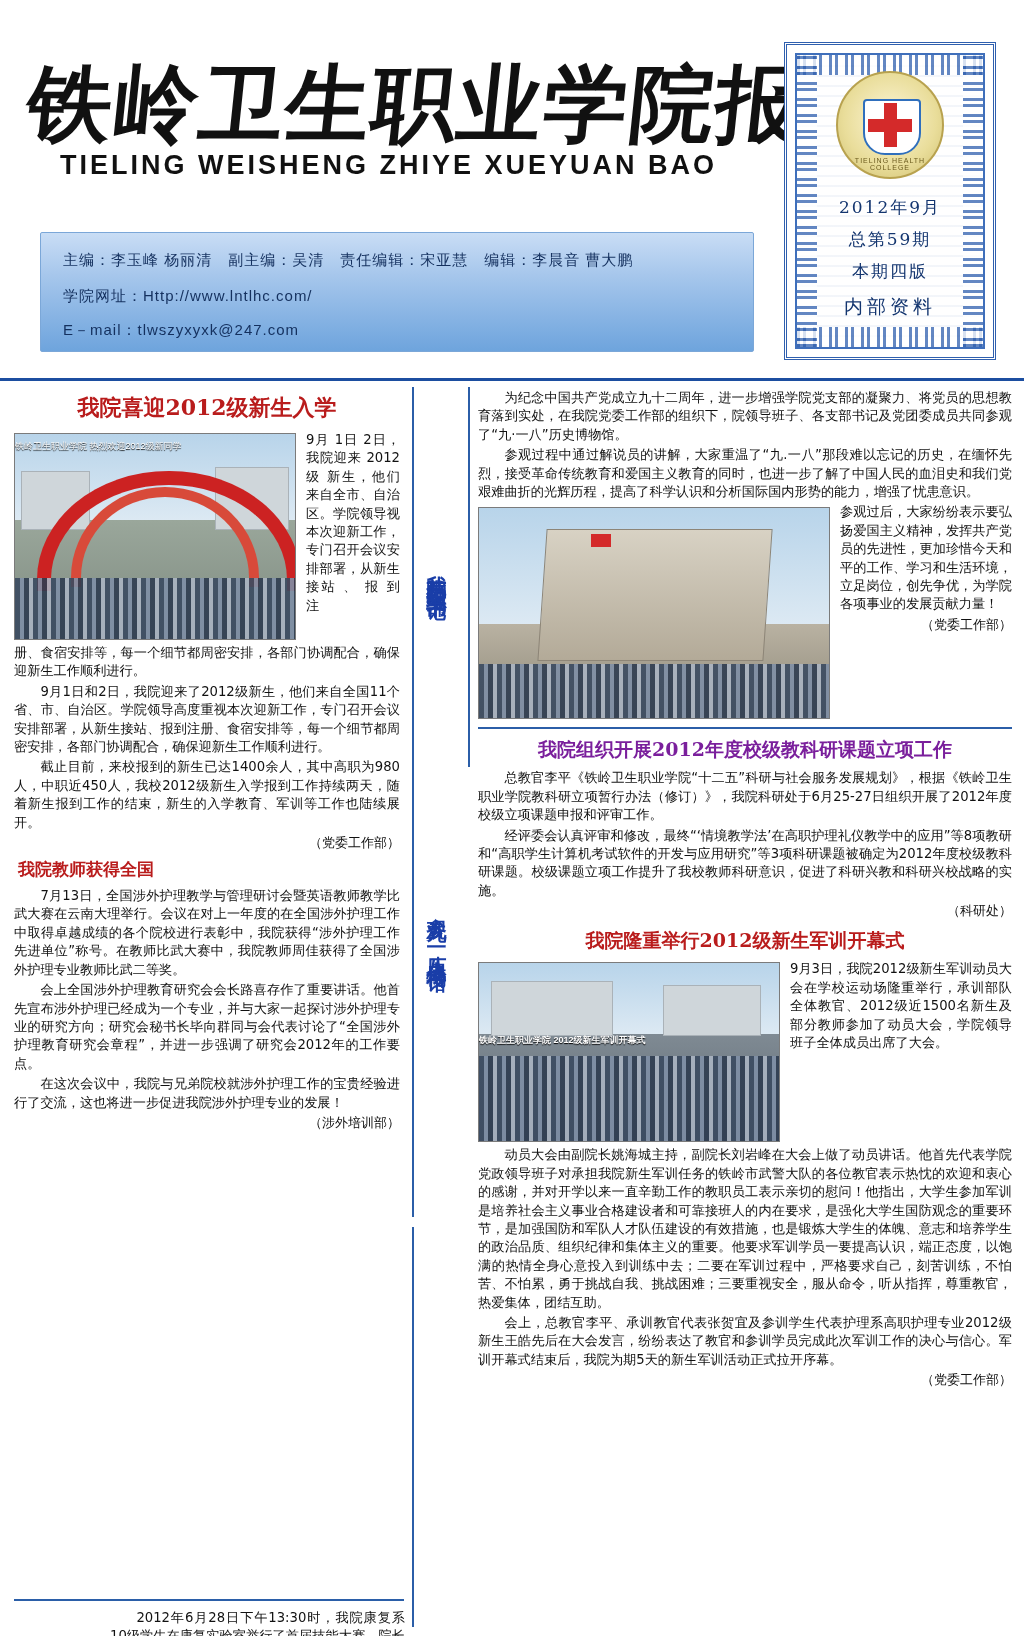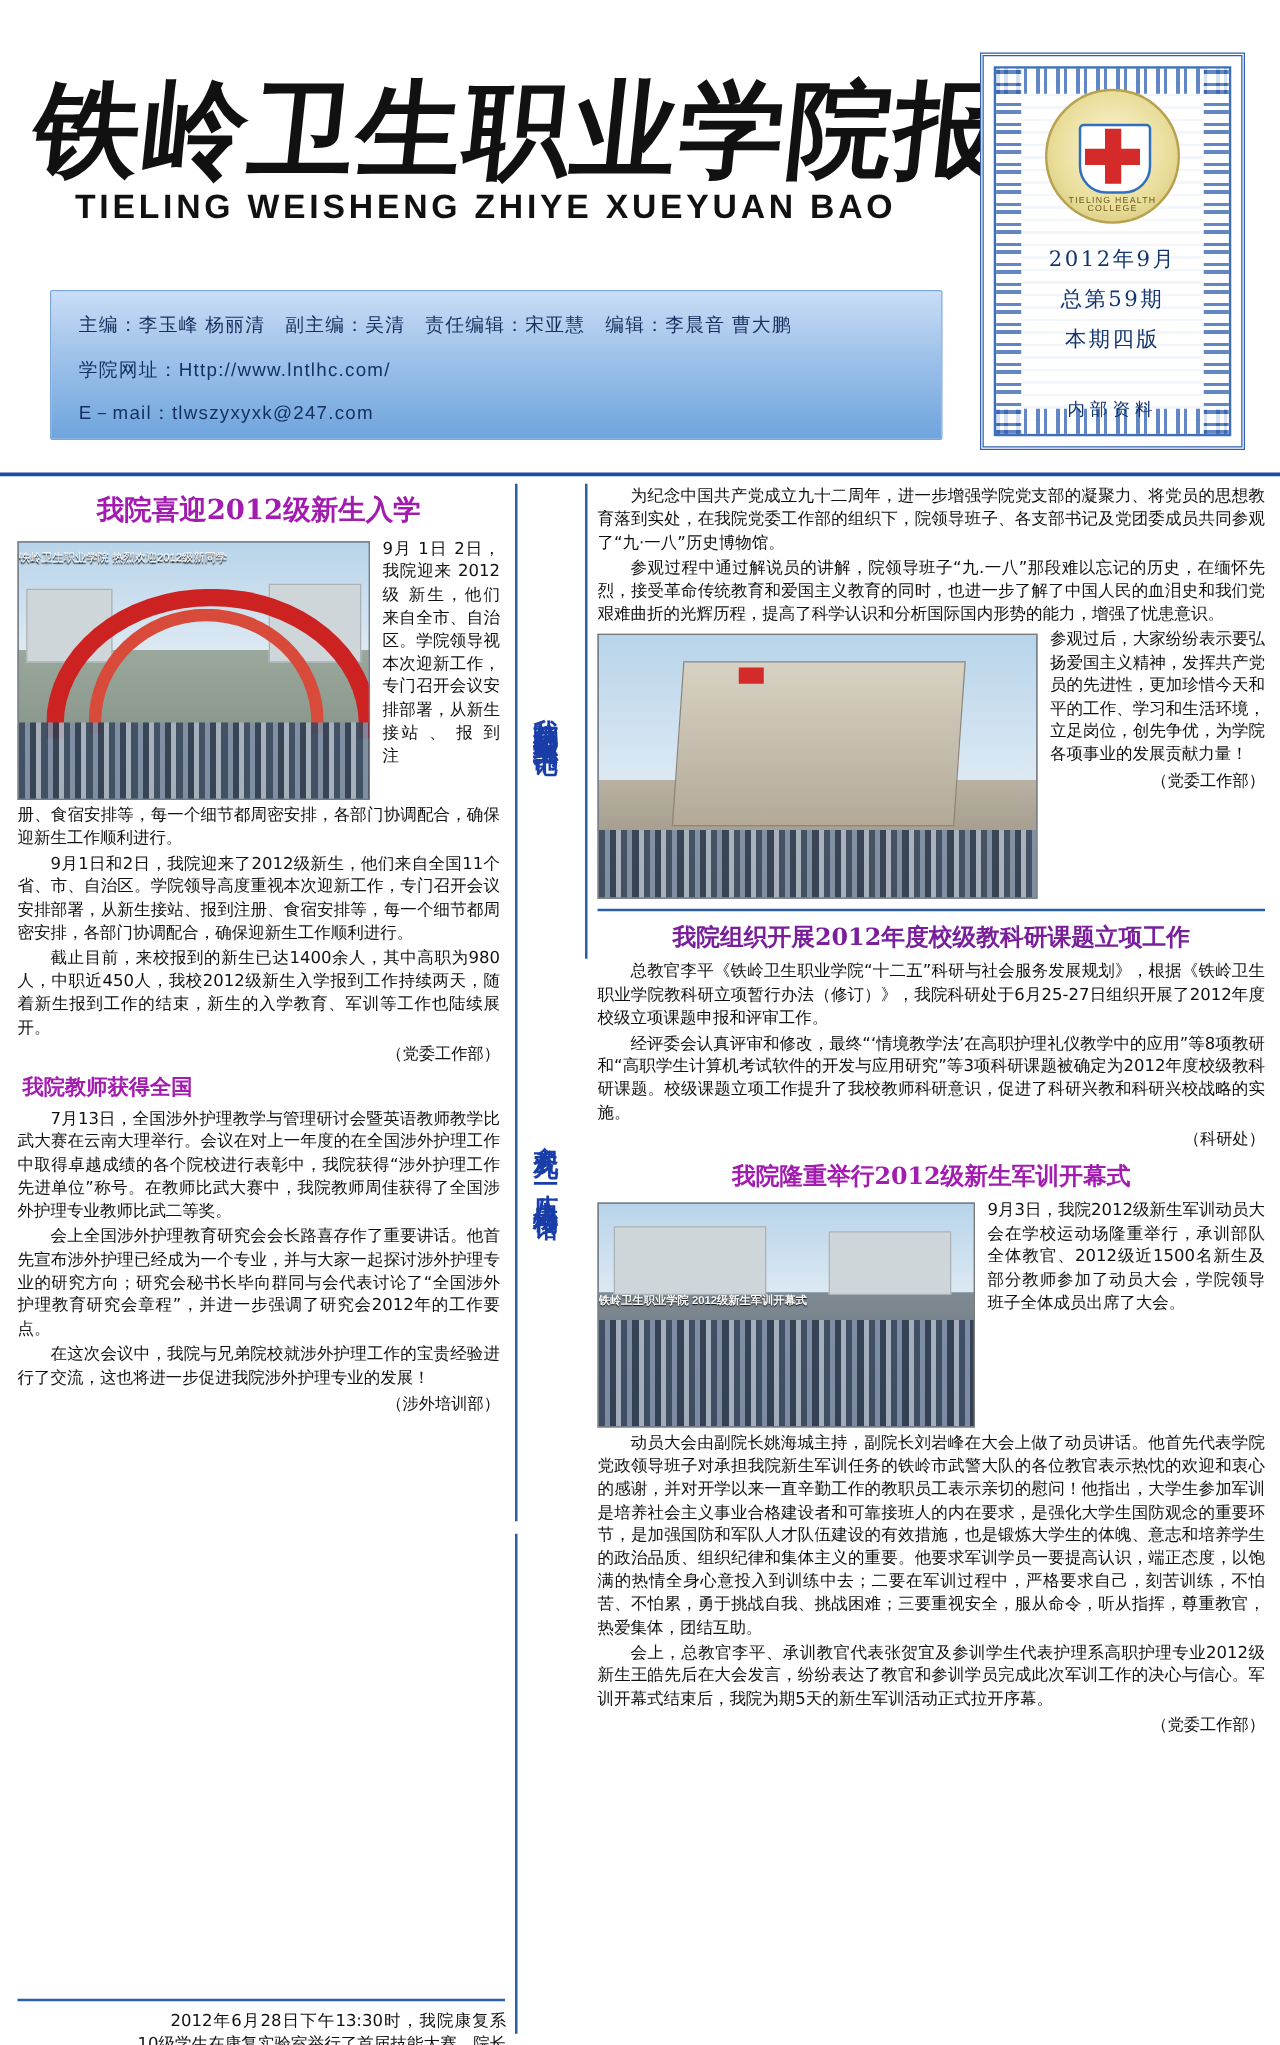--- a/index.html
+++ b/index.html
@@ -80,29 +80,29 @@
   }
   .badge-ring-text{
     position:absolute;left:0;right:0;bottom:6px;text-align:center;
     font-size:7px;color:#6a5a1c;letter-spacing:1px;
   }
   .stamp-lines{position:absolute;left:0;right:0;top:132px;text-align:center;}
   .stamp-lines div{
     font-family:"DejaVu Serif","Liberation Serif",serif;
     font-size:17px;color:#13356f;margin:9px 0;letter-spacing:2px;
   }
-  .stamp-lines div.big{font-size:14px;margin-top:36px;letter-spacing:4px;}
+  .stamp-lines div.big{font-size:19px;margin-top:11px;letter-spacing:4px;}
 
   
   .body-wrap{position:relative;width:1024px;}
   .rule-v{position:absolute;background:#2b5ea8;width:2px;}
   .rule-h{position:absolute;background:#2b5ea8;height:2px;}
 
   .h-red{
-    color:#a21caf;font-weight:bold;text-align:center;
+    color:#b91c1c;font-weight:bold;text-align:center;
     font-family:"DejaVu Serif","Liberation Serif",serif;
   }
   .h-blue{
     color:#1a3ea8;font-weight:bold;text-align:center;
     font-family:"DejaVu Serif","Liberation Serif",serif;
   }
   .h-purple{
     color:#7a1f9c;font-weight:bold;text-align:center;
     font-family:"DejaVu Serif","Liberation Serif",serif;
   }
@@ -222,21 +222,21 @@
   <div style="position:absolute;left:424px;top:12px;width:40px;height:360px;">
     <div class="vert h-blue" style="font-size:20px;height:360px;">我院党委组织支部书记</div>
   </div>
   <div style="position:absolute;left:424px;top:380px;width:40px;height:340px;">
     <div class="vert h-blue" style="font-size:20px;height:336px;">参观九·一八历史博物馆</div>
   </div>
 
   <div style="position:absolute;left:478px;top:8px;width:534px;">
 
     <p class="body">为纪念中国共产党成立九十二周年，进一步增强学院党支部的凝聚力、将党员的思想教育落到实处，在我院党委工作部的组织下，院领导班子、各支部书记及党团委成员共同参观了“九·一八”历史博物馆。</p>
-    <p class="body">参观过程中通过解说员的讲解，院领导班子“九.一八”那段难以忘记的历史，在缅怀先烈，接受革命传统教育和爱国主义教育的同时，也进一步了解了中国人民的血泪史和我们党艰难曲折的光辉历程，提高了科学认识和分析国际国内形势的能力，增强了忧患意识。</p>
+    <p class="body">参观过程中通过解说员的讲解，大家重温了“九.一八”那段难以忘记的历史，在缅怀先烈，接受革命传统教育和爱国主义教育的同时，也进一步了解了中国人民的血泪史和我们党艰难曲折的光辉历程，提高了科学认识和分析国际国内形势的能力，增强了忧患意识。</p>
 
     <div class="photo" style="width:350px;height:210px;float:left;margin:4px 10px 4px 0;">
       <div class="sky" style="height:55%;"></div>
       <div class="ground" style="height:45%;background:linear-gradient(180deg,#b9b2a2,#8d8778);"></div>
       <div class="monument"></div>
       <div class="flag" style="left:32%;top:12%;"></div>
       <div class="crowd" style="height:26%;"></div>
     </div>
 
     <p class="body" style="text-indent:0;">参观过后，大家纷纷表示要弘扬爱国主义精神，发挥共产党员的先进性，更加珍惜今天和平的工作、学习和生活环境，立足岗位，创先争优，为学院各项事业的发展贡献力量！</p>

